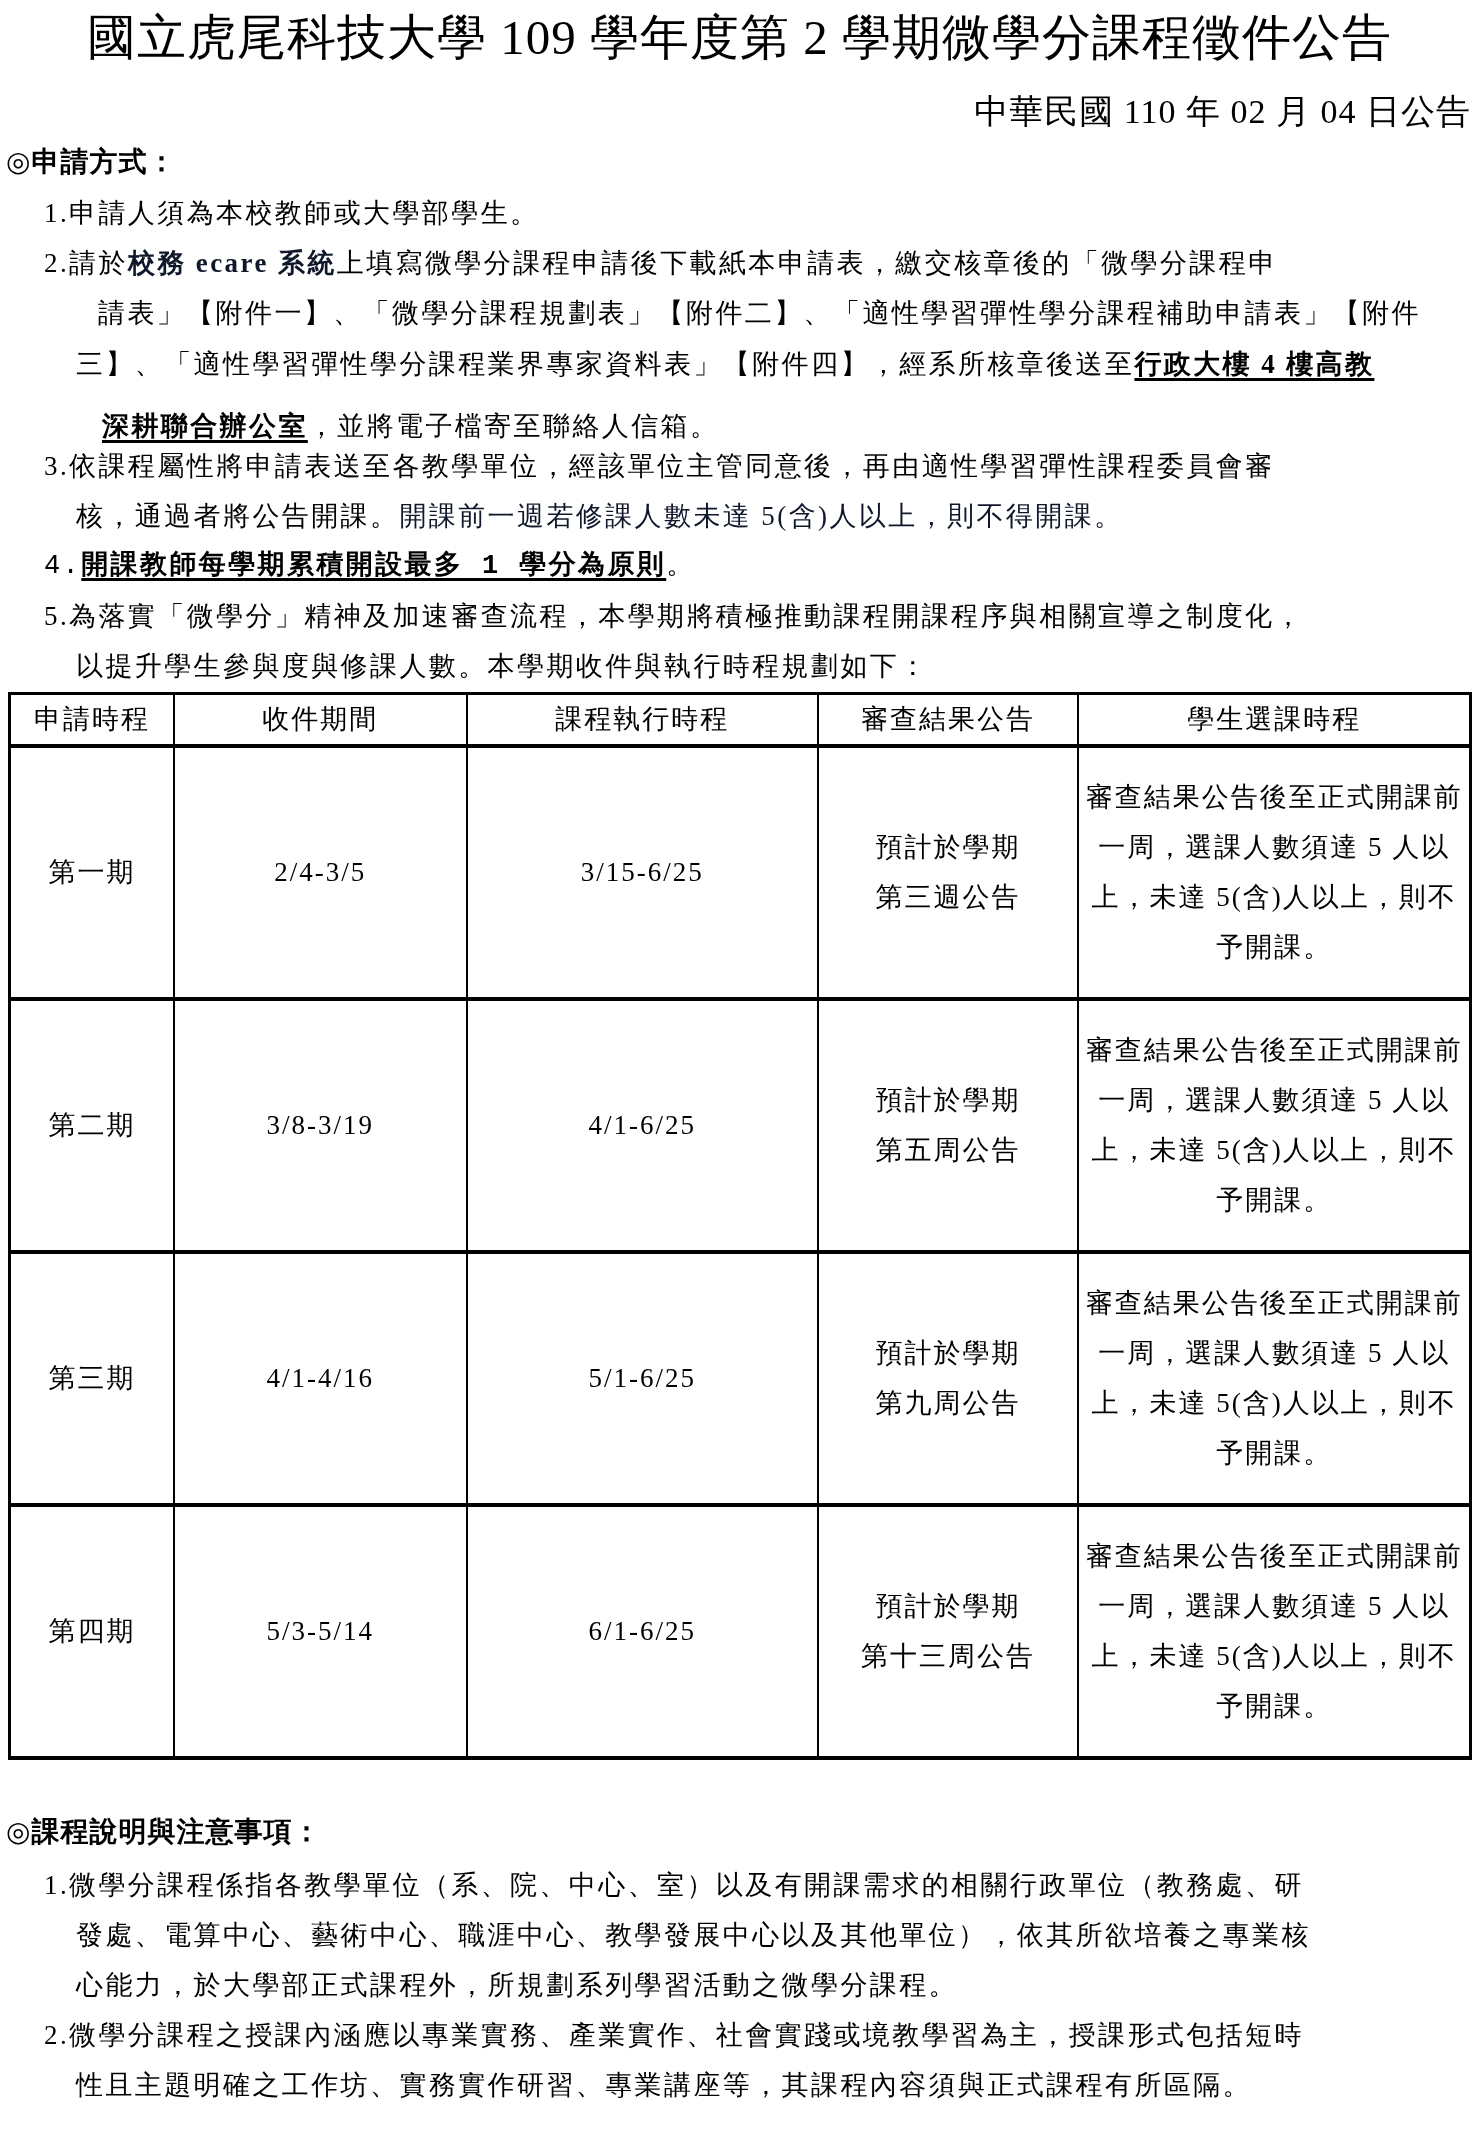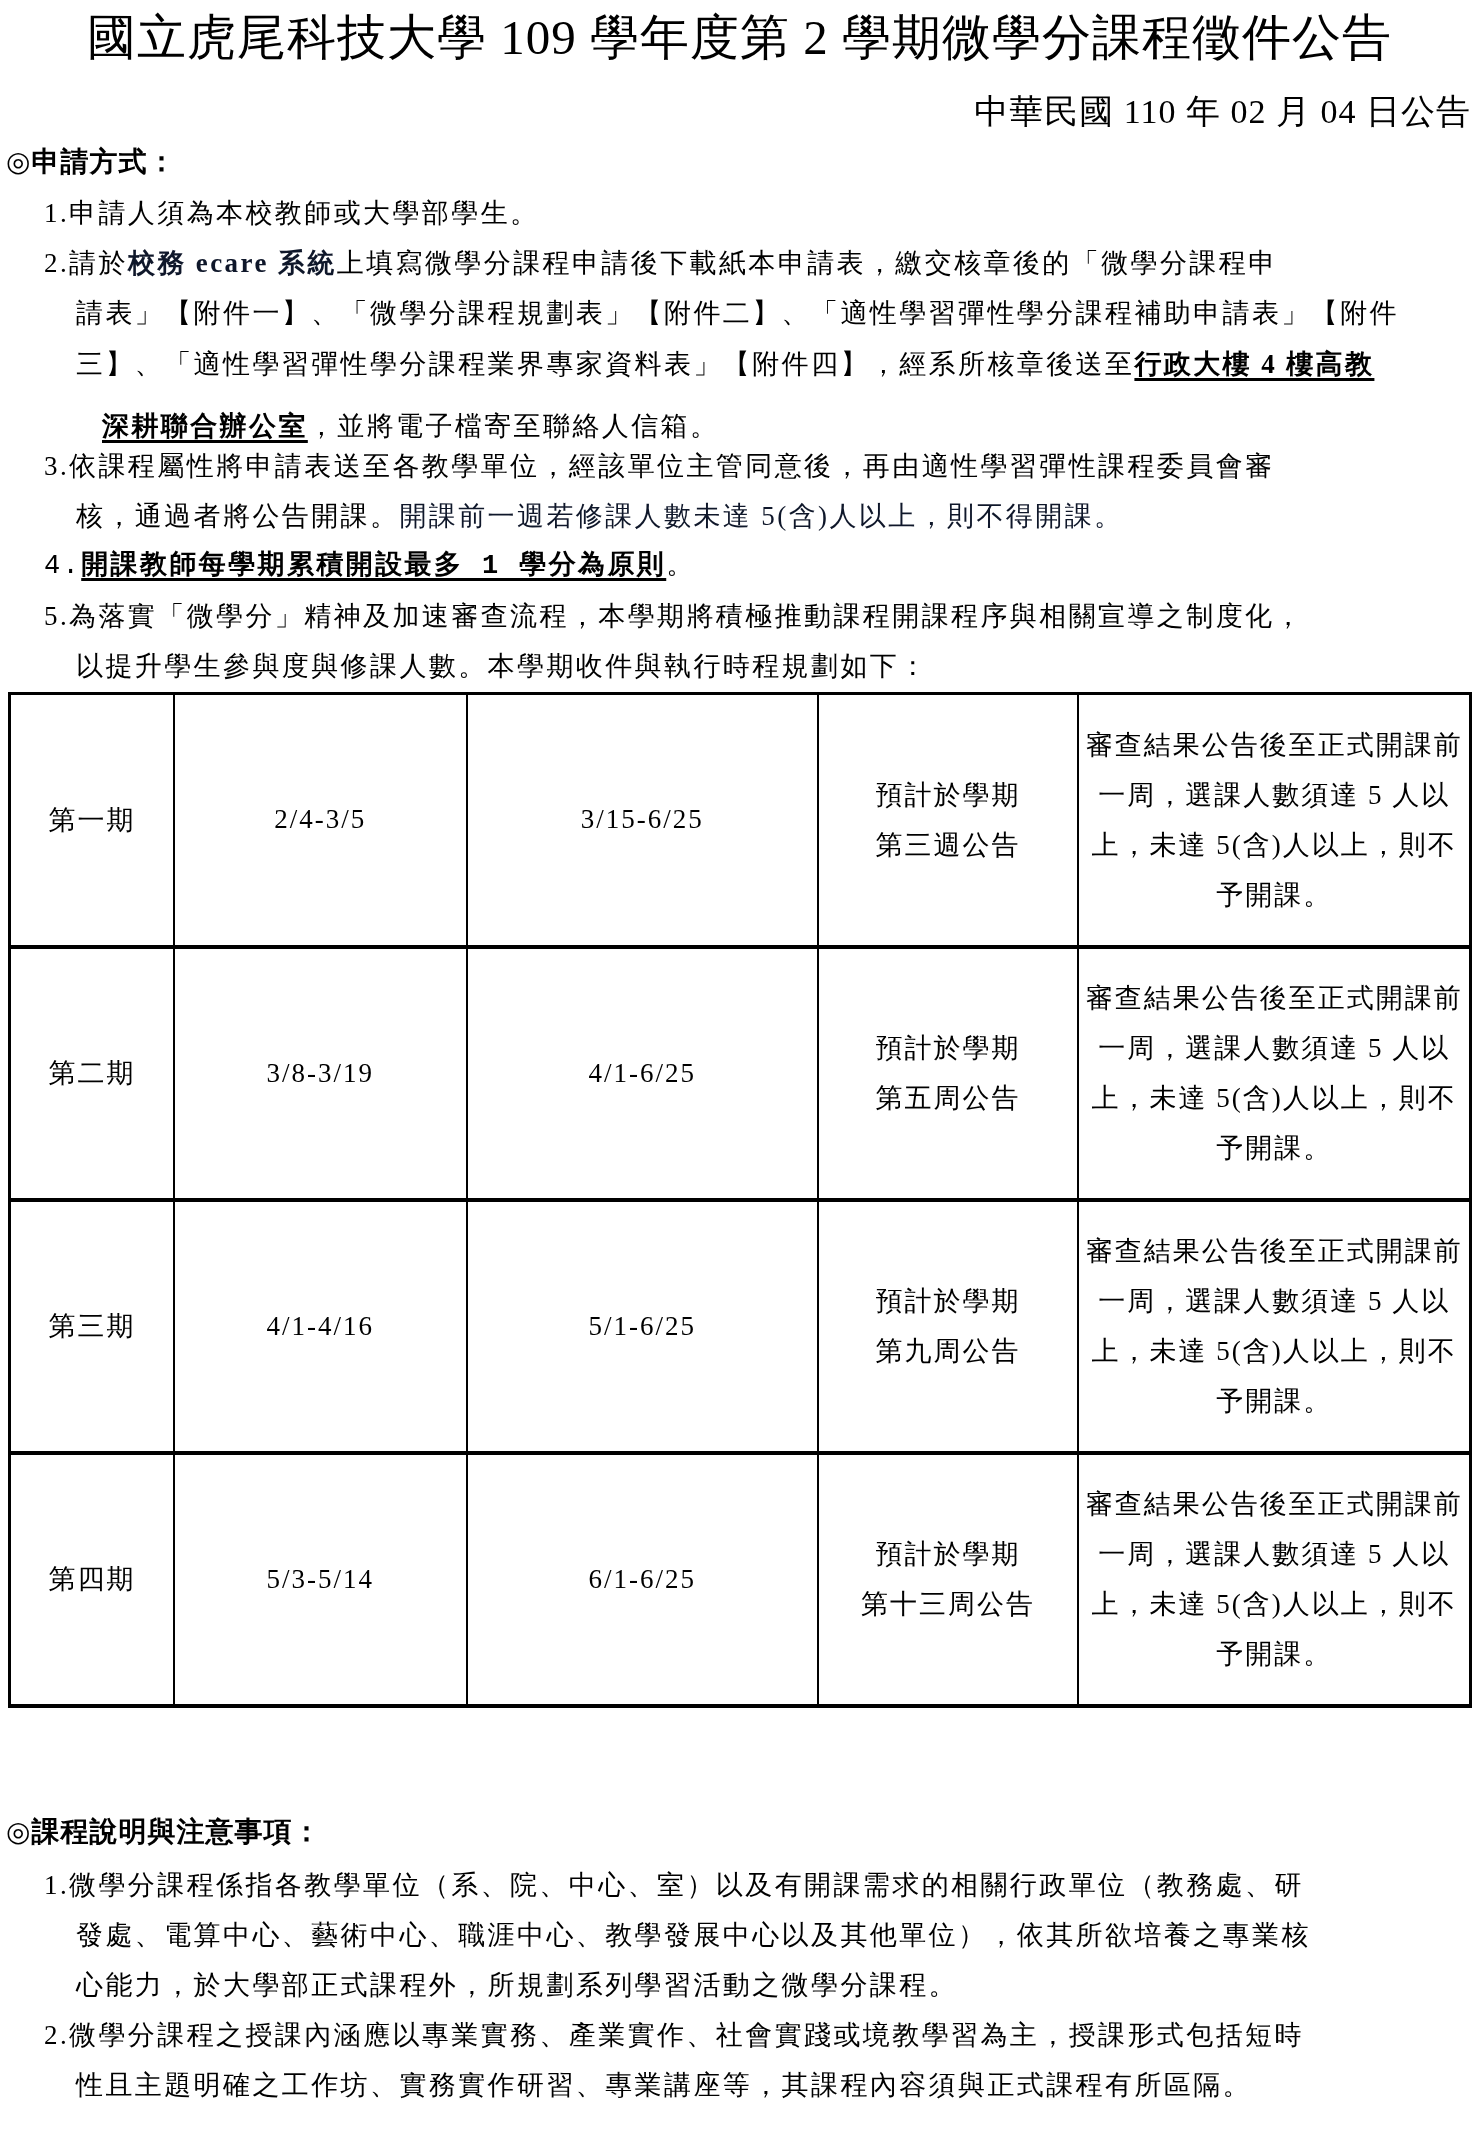--- a/index.html
+++ b/index.html
@@ -54,21 +54,21 @@
 
 <div class="abs section-head" style="top:142px;">◎申請方式：</div>
 
 <div class="abs line" style="top:193px; left:44px;">
   <span>1.</span><span>申請人須為本校教師或大學部學生。</span>
 </div>
 
 <div class="abs line" style="top:243px; left:44px;">
   <span>2.</span><span>請於</span><span class="red bold">校務 ecare 系統</span><span>上填寫微學分課程申請後下載紙本申請表，繳交核章後的「微學分課程申</span>
 </div>
-<div class="abs line cont" style="top:293px;">請表」【附件一】、「微學分課程規劃表」【附件二】、「適性學習彈性學分課程補助申請表」【附件</div>
+<div class="abs line cont" style="top:293px;margin-left:22px;">請表」【附件一】、「微學分課程規劃表」【附件二】、「適性學習彈性學分課程補助申請表」【附件</div>
 <div class="abs line cont" style="top:344px;">
   <span>三】、「適性學習彈性學分課程業界專家資料表」【附件四】，經系所核章後送至</span><span class="bold ul">行政大樓 4 樓高教</span>
 </div>
 <div class="abs line cont" style="top:406px;margin-left:26px;">
   <span class="bold ul">深耕聯合辦公室</span><span>，並將電子檔寄至聯絡人信箱。</span>
 </div>
 
 <div class="abs line" style="top:446px; left:44px;">
   <span>3.</span><span>依課程屬性將申請表送至各教學單位，經該單位主管同意後，再由適性學習彈性課程委員會審</span>
 </div>
@@ -87,20 +87,27 @@
 
 <table class="sched">
   <colgroup>
       <col class="c1">
       <col class="c2">
       <col class="c3">
       <col class="c4">
       <col class="c5">
     </colgroup>
   <tbody>
+      <tr class="hdr">
+    <th>申請時程</th>
+    <th>收件期間</th>
+    <th>課程執行時程</th>
+    <th>審查結果公告</th>
+    <th>學生選課時程</th>
+  </tr>
   <tr class="row">
     <td>第一期</td>
     <td>2/4-3/5</td>
     <td>3/15-6/25</td>
     <td class="ann"><span>預計於學期</span><br><span>第三週公告</span></td>
     <td class="note">審查結果公告後至正式開課前一周，選課人數須達 5 人以上，未達 5(含)人以上，則不予開課。</td>
   </tr>
   <tr class="row">
     <td>第二期</td>
     <td>3/8-3/19</td>

